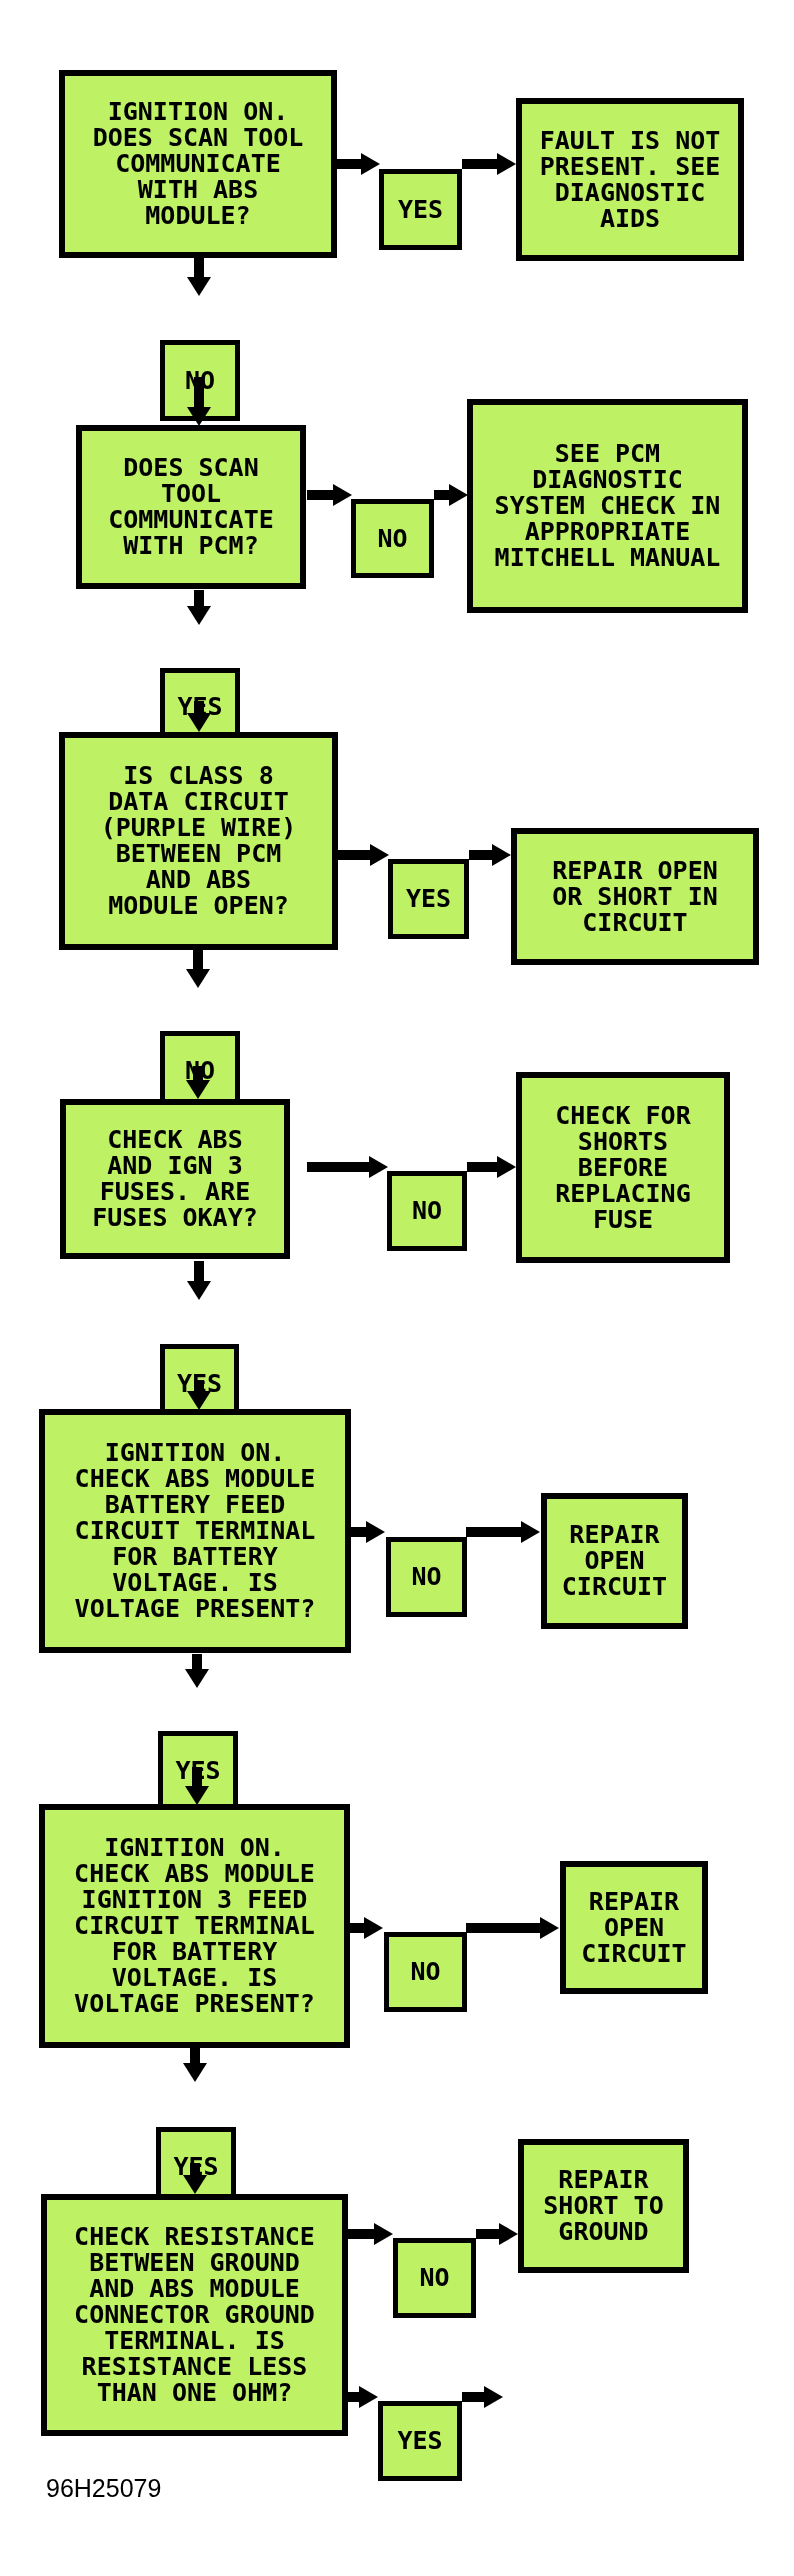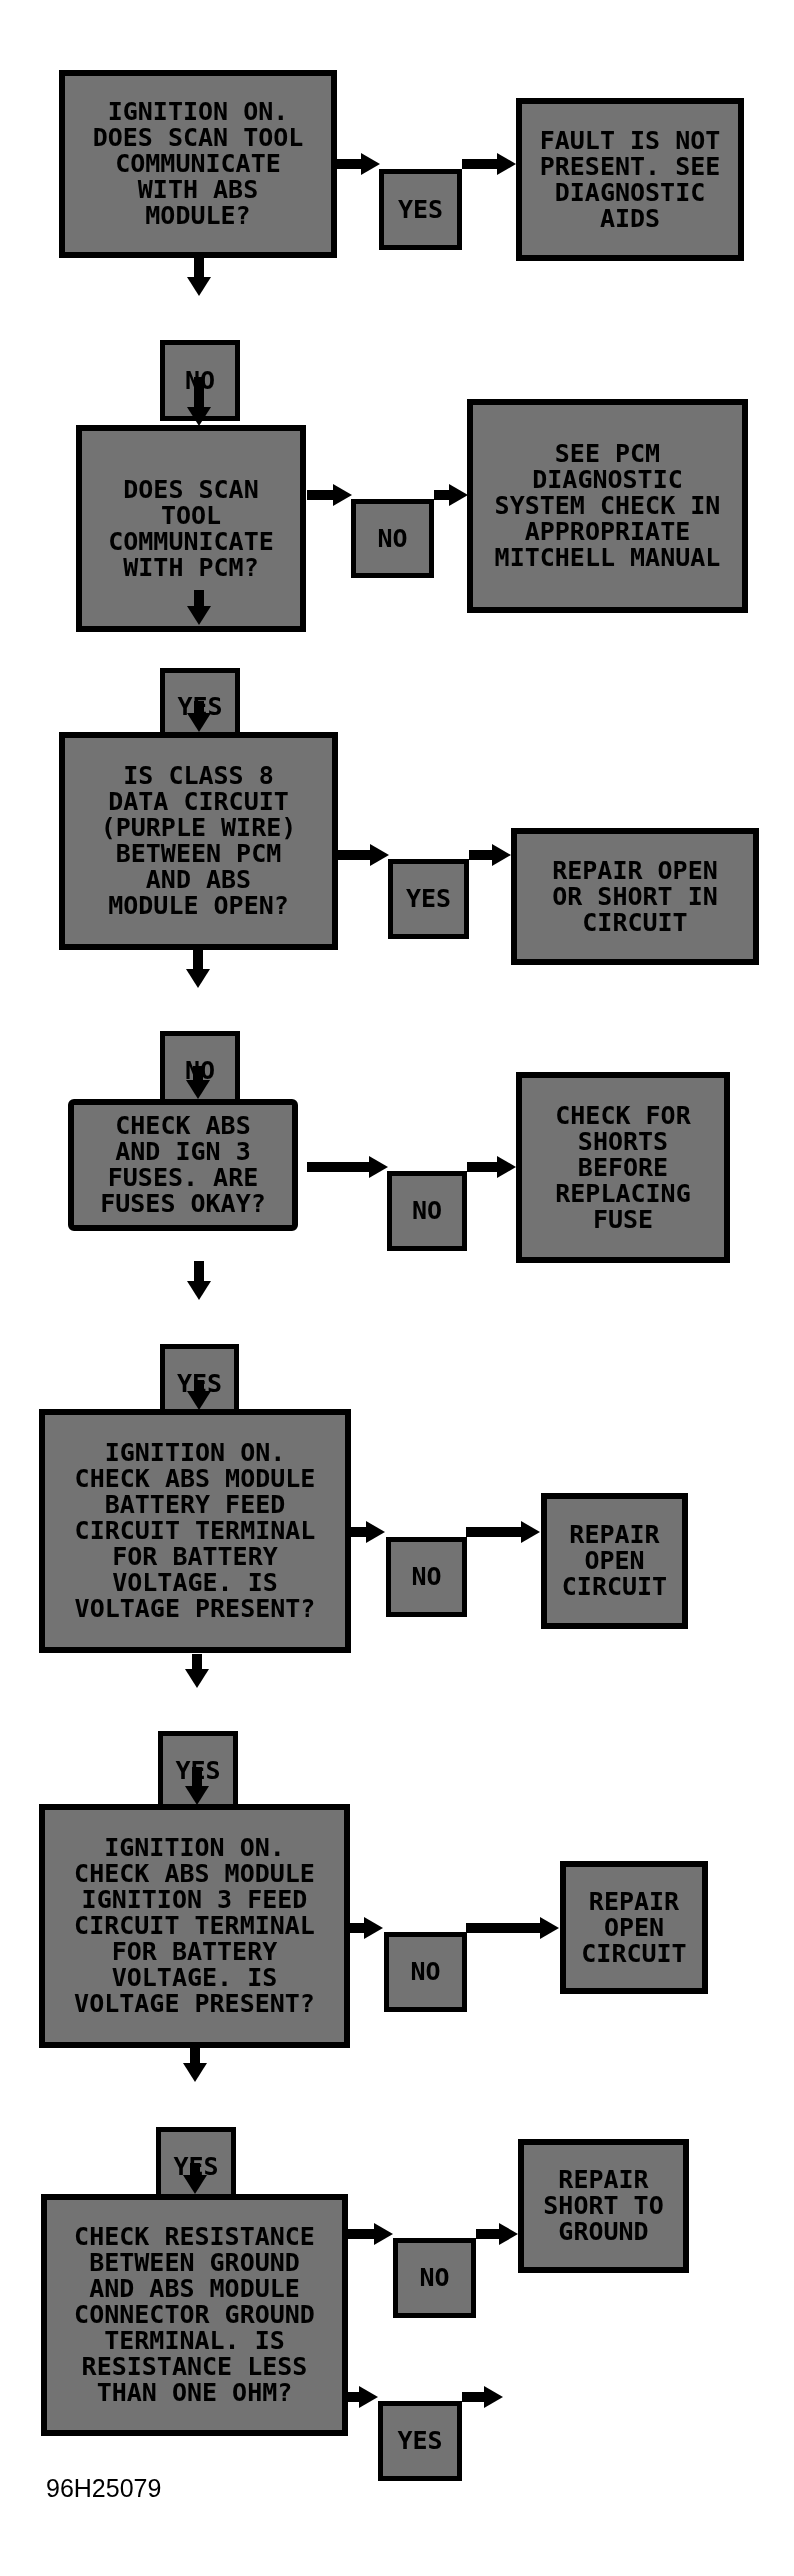--- a/index.html
+++ b/index.html
@@ -11,21 +11,21 @@
     position: relative;
     width: 794px;
     height: 2576px;
     background: #ffffff;
     font-family: "DejaVu Sans Mono", "Liberation Mono", monospace;
     color: #000000;
   }
   .box, .connector {
     position: absolute;
     box-sizing: border-box;
-    background: #737373;
+    background: #bef264;
     display: flex;
     align-items: center;
     justify-content: center;
     text-align: center;
     white-space: pre-line;
     font-weight: bold;
     font-size: 25px;
     line-height: 26px;
     letter-spacing: 0px;
   }
@@ -89,21 +89,21 @@
   <div class="harrow" style="left:462px; top:159px; width:35px;"></div>
   <div class="box" style="left:516px; top:98px; width:228px; height:163px;">FAULT IS NOT
 PRESENT. SEE
 DIAGNOSTIC
 AIDS</div>
 
   <div class="varrow" style="left:194px; top:257px; height:20.4px;"></div>
   <div class="connector" style="left:160px; top:296px; width:80px; height:81px;">NO</div>
   <div class="varrow" style="left:194px; top:377px; height:30px;"></div>
 
-  <div class="box" style="left:76px; top:425px; width:230px; height:207px;">DOES SCAN
+  <div class="box" style="left:76px; top:425px; width:230px; height:164px;">DOES SCAN
 TOOL
 COMMUNICATE
 WITH PCM?</div>
   <div class="harrow" style="left:307px; top:490px; width:26px;"></div>
   <div class="connector" style="left:351px; top:455px; width:83px; height:79px;">NO</div>
   <div class="harrow" style="left:434px; top:490px; width:15px;"></div>
   <div class="box" style="left:467px; top:399px; width:281px; height:214px;">SEE PCM
 DIAGNOSTIC
 SYSTEM CHECK IN
 APPROPRIATE
@@ -123,21 +123,21 @@
   <div class="connector" style="left:388px; top:815px; width:81px; height:80px;">YES</div>
   <div class="harrow" style="left:469px; top:850px; width:23px;"></div>
   <div class="box" style="left:511px; top:828px; width:248px; height:137px;">REPAIR OPEN
 OR SHORT IN
 CIRCUIT</div>
 
   <div class="varrow" style="left:193px; top:950px; height:18.6px;"></div>
   <div class="connector" style="left:160px; top:987px; width:80px; height:79px;">NO</div>
   <div class="varrow" style="left:193px; top:1066px; height:14px;"></div>
 
-  <div class="box" style="left:68px; top:1099px; width:230px; height:132px;border-radius:6px;">CHECK ABS
+  <div class="box" style="left:60px; top:1099px; width:230px; height:160px;">CHECK ABS
 AND IGN 3
 FUSES. ARE
 FUSES OKAY?</div>
   <div class="harrow" style="left:307px; top:1162px; width:62px;"></div>
   <div class="connector" style="left:387px; top:1127px; width:80px; height:80px;">NO</div>
   <div class="harrow" style="left:467px; top:1162px; width:30px;"></div>
   <div class="box" style="left:516px; top:1072px; width:214px; height:191px;">CHECK FOR
 SHORTS
 BEFORE
 REPLACING

